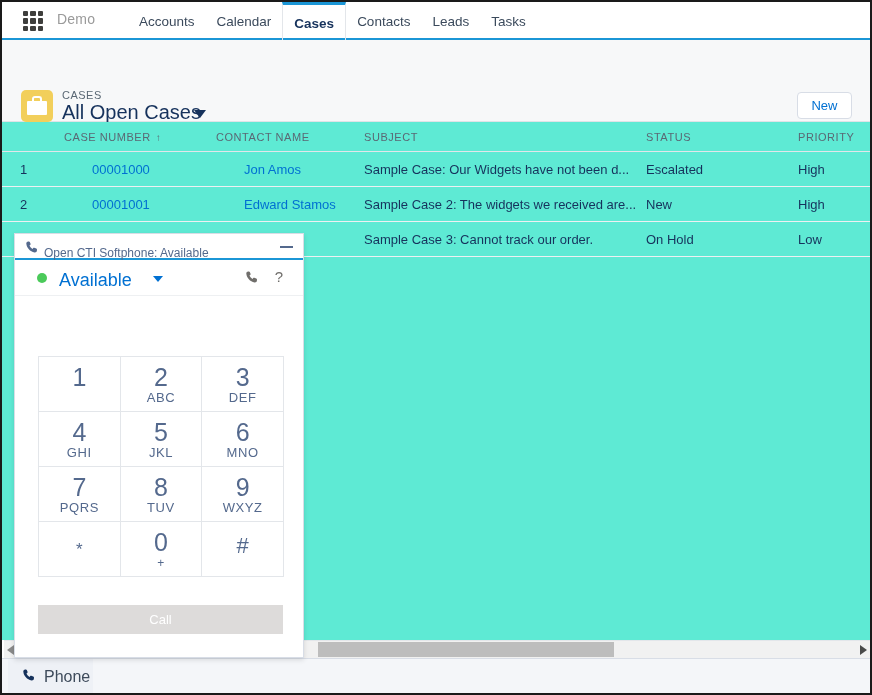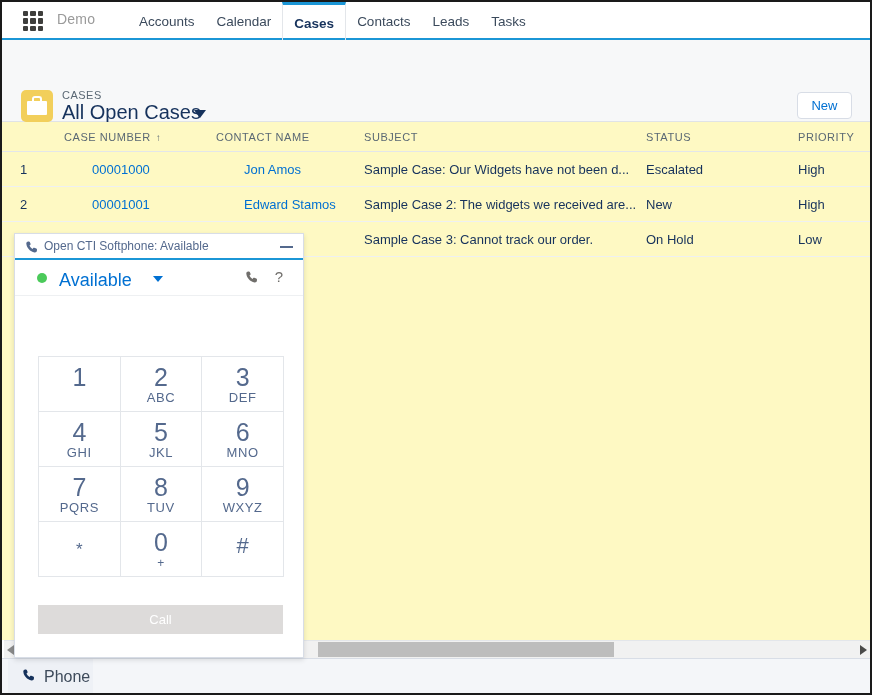--- a/index.html
+++ b/index.html
@@ -184,21 +184,21 @@
   .ibtn.joinL { border-radius: 4px 0 0 4px; margin-right: -1px; }
   .ibtn.joinR { border-radius: 0 4px 4px 0; margin-left: 0; }
   .ibtn svg { position: absolute; left: 50%; top: 50%; transform: translate(-50%,-50%); }
 
   
   .listwrap {
     position: absolute;
     left: 0; top: 120px;
     width: 868px;
     height: 518px;
-    background: #fef9c3;
+    background: #5eead4;
     overflow: hidden;
   }
   table.grid {
     width: 868px;
     border-collapse: collapse;
     table-layout: fixed;
   }
   table.grid th {
     height: 29px;
     text-align: left;
@@ -253,21 +253,21 @@
     border-bottom: 2px solid #1b96d6;
     box-sizing: border-box;
     cursor: pointer;
   }
   .sp-head .ph {
     position: absolute;
     left: 10px; top: 6px;
   }
   .sp-head .txt {
     position: absolute;
-    left: 29px; top: 5px;
+    left: 29px; top: 12px;
     font-size: 12px;
     color: #54698d;
   }
   .sp-head .minim {
     position: absolute;
     right: 10px; top: 12px;
     width: 13px;
     height: 2px;
     background: #54698d;
     cursor: pointer;

